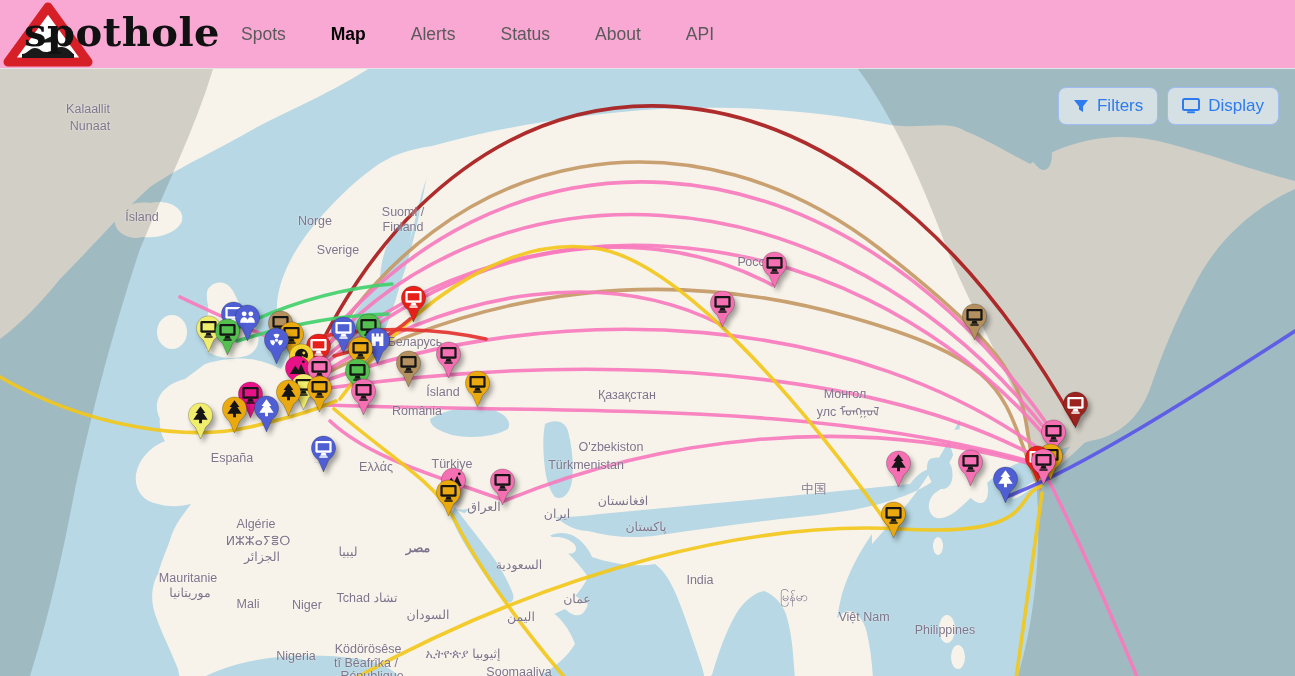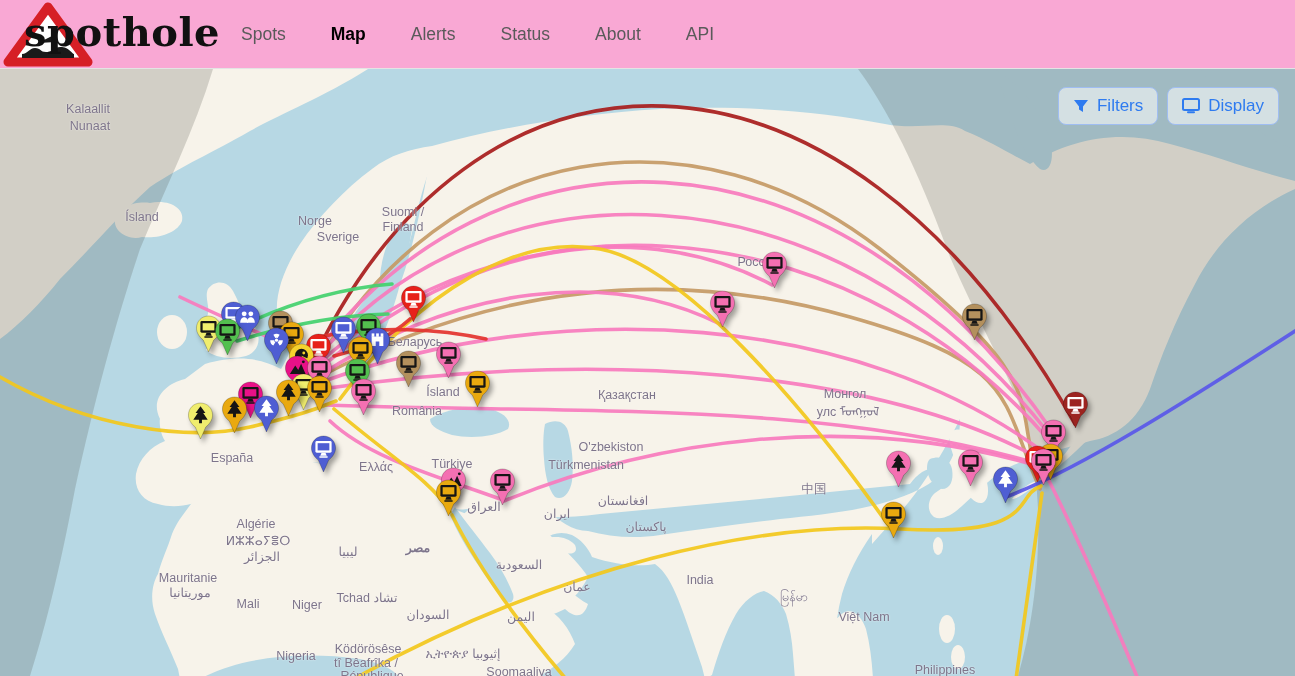--- a/index.html
+++ b/index.html
@@ -128,21 +128,21 @@
       <path d="M410 250 C 390 268 362 280 334 287" fill="none" stroke="#e3342f" stroke-width="3.6" stroke-linecap="round" opacity="0.93"></path>
       <path d="M318 268 C 380 256 440 260 486 270" fill="none" stroke="#e3342f" stroke-width="3.6" stroke-linecap="round" opacity="0.93"></path>
       <path d="M1006 428 C 1080 400 1190 330 1295 262" fill="none" stroke="#5a58e8" stroke-width="3.6" stroke-linecap="round" opacity="0.93"></path>
     </svg>
 
   <div id="labels">
       <span class="map-label" style="left: 88px; top: 40px;">Kalaallit</span>
       <span class="map-label" style="left: 90px; top: 57px;">Nunaat</span>
       <span class="map-label" style="left: 142px; top: 148px;">Ísland</span>
       <span class="map-label" style="left: 315px; top: 152px;">Norge</span>
-      <span class="map-label" style="left: 338px; top: 168px;">Sverige</span>
+      <span class="map-label" style="left: 338px; top: 181px;">Sverige</span>
       <span class="map-label" style="left: 403px; top: 143px;">Suomi /</span>
       <span class="map-label" style="left: 403px; top: 158px;">Finland</span>
       <span class="map-label" style="left: 758px; top: 193px;">Россия</span>
       <span class="map-label" style="left: 415px; top: 273px;">Беларусь</span>
       <span class="map-label" style="left: 443px; top: 323px;">Ísland</span>
       <span class="map-label" style="left: 417px; top: 342px;">România</span>
       <span class="map-label" style="left: 232px; top: 389px;">España</span>
       <span class="map-label" style="left: 376px; top: 398px;">Ελλάς</span>
       <span class="map-label" style="left: 452px; top: 395px;">Türkiye</span>
       <span class="map-label" style="left: 484px; top: 437px;">العراق</span>
@@ -152,40 +152,40 @@
       <span class="map-label" style="left: 262px; top: 487px;">الجزائر</span>
       <span class="map-label" style="left: 348px; top: 482px;">ليبيا</span>
       <span class="map-label" style="left: 418px; top: 478px; font-weight: bold;">مصر</span>
       <span class="map-label" style="left: 188px; top: 509px;">Mauritanie</span>
       <span class="map-label" style="left: 190px; top: 523px;">موريتانيا</span>
       <span class="map-label" style="left: 248px; top: 535px;">Mali</span>
       <span class="map-label" style="left: 307px; top: 536px;">Niger</span>
       <span class="map-label" style="left: 367px; top: 528px;">Tchad تشاد</span>
       <span class="map-label" style="left: 428px; top: 545px;">السودان</span>
       <span class="map-label" style="left: 519px; top: 495px;">السعودية</span>
-      <span class="map-label" style="left: 577px; top: 517px; text-align: right;">عمان</span>
+      <span class="map-label" style="left: 577px; top: 529px; text-align: right;">عمان</span>
       <span class="map-label" style="left: 521px; top: 547px;">اليمن</span>
       <span class="map-label" style="left: 296px; top: 587px;">Nigeria</span>
       <span class="map-label" style="left: 368px; top: 580px;">Ködörösêse</span>
       <span class="map-label" style="left: 366px; top: 594px;">tî Bêafrîka /</span>
       <span class="map-label" style="left: 372px; top: 607px;">République</span>
       <span class="map-label" style="left: 463px; top: 585px;">ኢትዮጵያ إثيوبيا</span>
       <span class="map-label" style="left: 519px; top: 603px;">Soomaaliya</span>
       <span class="map-label" style="left: 627px; top: 326px;">Қазақстан</span>
       <span class="map-label" style="left: 611px; top: 378px;">O'zbekiston</span>
       <span class="map-label" style="left: 586px; top: 396px;">Türkmenistan</span>
       <span class="map-label" style="left: 623px; top: 431px;">افغانستان</span>
       <span class="map-label" style="left: 646px; top: 457px;">پاکستان</span>
       <span class="map-label" style="left: 845px; top: 325px;">Монгол</span>
       <span class="map-label" style="left: 848px; top: 340px;">улс ᠮᠣᠩᠭᠣᠯ</span>
       <span class="map-label" style="left: 814px; top: 420px;">中国</span>
       <span class="map-label" style="left: 700px; top: 511px;">India</span>
       <span class="map-label" style="left: 794px; top: 529px;">မြန်မာ</span>
       <span class="map-label" style="left: 864px; top: 548px;">Việt Nam</span>
-      <span class="map-label" style="left: 945px; top: 561px; margin-top: 40px;">Philippines</span>
+      <span class="map-label" style="left: 945px; top: 561px;">Philippines</span>
     </div>
 
   <div id="markers">
       <div class="marker" style="left: 760.5px; top: 182px;">
         <svg width="27" height="38" viewBox="0 0 30 42">
           <path d="M15 1 C7.3 1 1.6 7 1.6 14.4 C1.6 19.8 5 24.3 9.2 27.8 L15 41 L20.8 27.8 C25 24.3 28.4 19.8 28.4 14.4 C28.4 7 22.7 1 15 1 Z" fill="#f470b2" stroke="rgba(0,0,0,0.3)" stroke-width="0.8"></path>
           <rect x="6" y="6.5" width="18" height="13" rx="1.6" fill="#151515"></rect>
           <rect x="8.5" y="9" width="13" height="8" fill="#f470b2"></rect>
           <path d="M12.8 19.5 L17.2 19.5 L18.6 23 L11.4 23 Z" fill="#151515"></path>
           <rect x="10.2" y="23.4" width="9.6" height="1.7" rx="0.8" fill="#151515"></rect>

